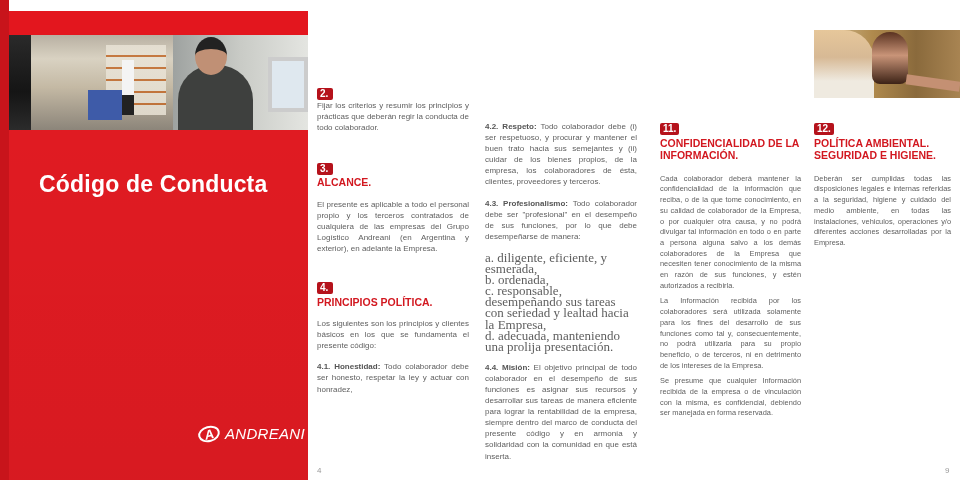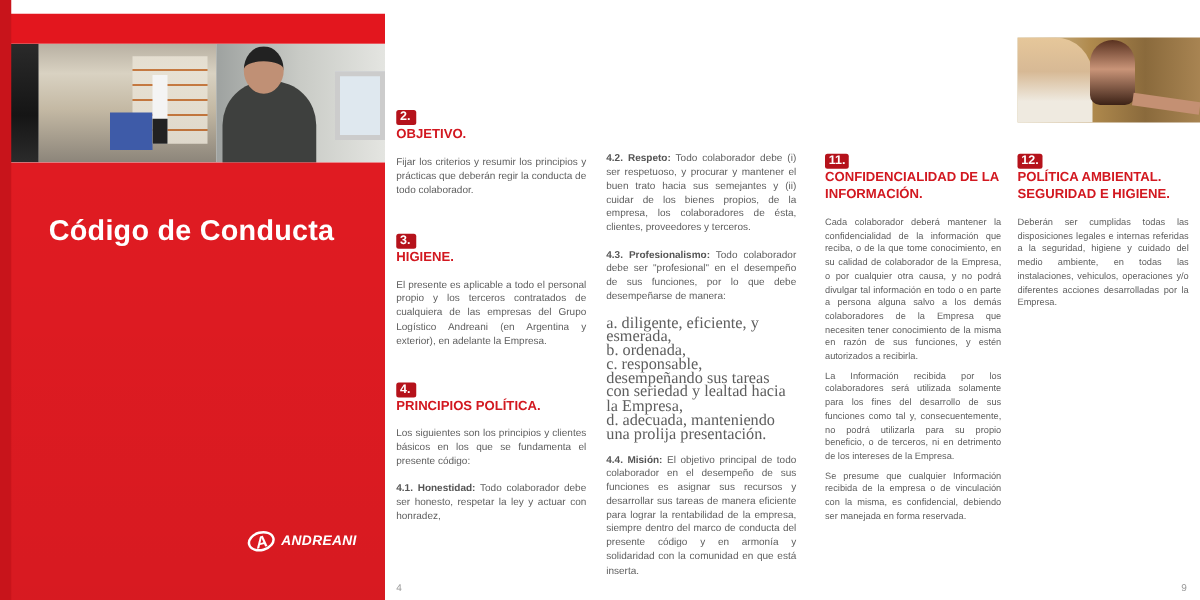--- a/index.html
+++ b/index.html
@@ -22,21 +22,21 @@
     background: linear-gradient(90deg,#9ea2a0 0%,#c9cbc6 50%,#e4e5e1 100%); }
   .photo-c .man { position:absolute; left:5px; top:30px; width:75px; height:70px; border-radius:35px 35px 0 0; background:#3e403e; }
   .photo-c .head { position:absolute; left:22px; top:2px; width:32px; height:38px; border-radius:50%; background:#c09075; border-top:12px solid #222; }
   .photo-c .monitor { position:absolute; left:95px; top:22px; width:40px; height:55px; background:#dfe8ef; border:4px solid #ccc; }
   .cover-red { position: absolute; left: 0; top: 130px; width: 308px; height: 350px; background: #e01b22; }
   .cover-red::after { content:""; position:absolute; inset:0; background: linear-gradient(180deg, rgba(0,0,0,0) 0%, rgba(0,0,0,0.04) 100%); }
   .cover-title { position: absolute; left: 39px; top: 171px; font-size: 23px; font-weight: bold; color: #fff; letter-spacing: 0.2px; }
   .logo { position: absolute; left: 198px; top: 425px; display: flex; align-items: center; gap: 5px; }
   .logo-mark { width: 22px; height: 16px; border: 2px solid #fff; border-radius: 50%; position: relative; display:flex; align-items:center; justify-content:center;
     color:#fff; font-size:13px; font-weight:bold; font-style:italic; transform: rotate(-15deg); }
-  .logo-text { color: #fff; font-size: 11px; font-weight: bold; font-style: italic; letter-spacing: 0.3px; }
+  .logo-text { color: #fff; font-size: 15px; font-weight: normal; font-style: italic; letter-spacing: 0.3px; }
   .page-num-left { position: absolute; left: 317px; top: 466px; font-size: 8px; color: #999; }
   .page-num-right { position: absolute; left: 945px; top: 466px; font-size: 8px; color: #999; }
 
   
   .col { position: absolute; font-size: 8px; line-height: 11.1px; color: #5e5e5e; text-align: justify; }
   .col p { margin-bottom: 10px; }
   .col1 { left: 317px; top: 88px; width: 152px; }
   .col2 { left: 485px; top: 121px; width: 152px; }
   .col3 { left: 660px; top: 123px; width: 141px; }
   .col4 { left: 814px; top: 123px; width: 137px; }
@@ -82,26 +82,25 @@
   <div class="logo">
     <span class="logo-mark">A</span>
     <span class="logo-text">ANDREANI</span>
   </div>
 </div>
 <div class="page-num-left">4</div>
 
 <div class="col col1">
   <div>
     <span class="badge">2.</span>
-    <div class="heading">OBJETIVO.</div>
     <p>Fijar los criterios y resumir los principios y prácticas que deberán regir la conducta de todo colaborador.</p>
   </div>
   <div style="margin-top:30px;">
     <span class="badge">3.</span>
-    <div class="heading">HIGIENE.</div>
+    <div class="heading">ALCANCE.</div>
     <p>El presente es aplicable a todo el personal propio y los terceros contratados de cualquiera de las empresas del Grupo Logístico Andreani (en Argentina y exterior), en adelante la Empresa.</p>
   </div>
   <div style="margin-top:28px;">
     <span class="badge">4.</span>
     <div class="heading">PRINCIPIOS POLÍTICA.</div>
     <p>Los siguientes son los principios y clientes básicos en los que se fundamenta el presente código:</p>
     <p><span class="b">4.1. Honestidad:</span><span> Todo colaborador debe ser honesto, respetar la ley y actuar con honradez,</span></p>
   </div>
 </div>
 

